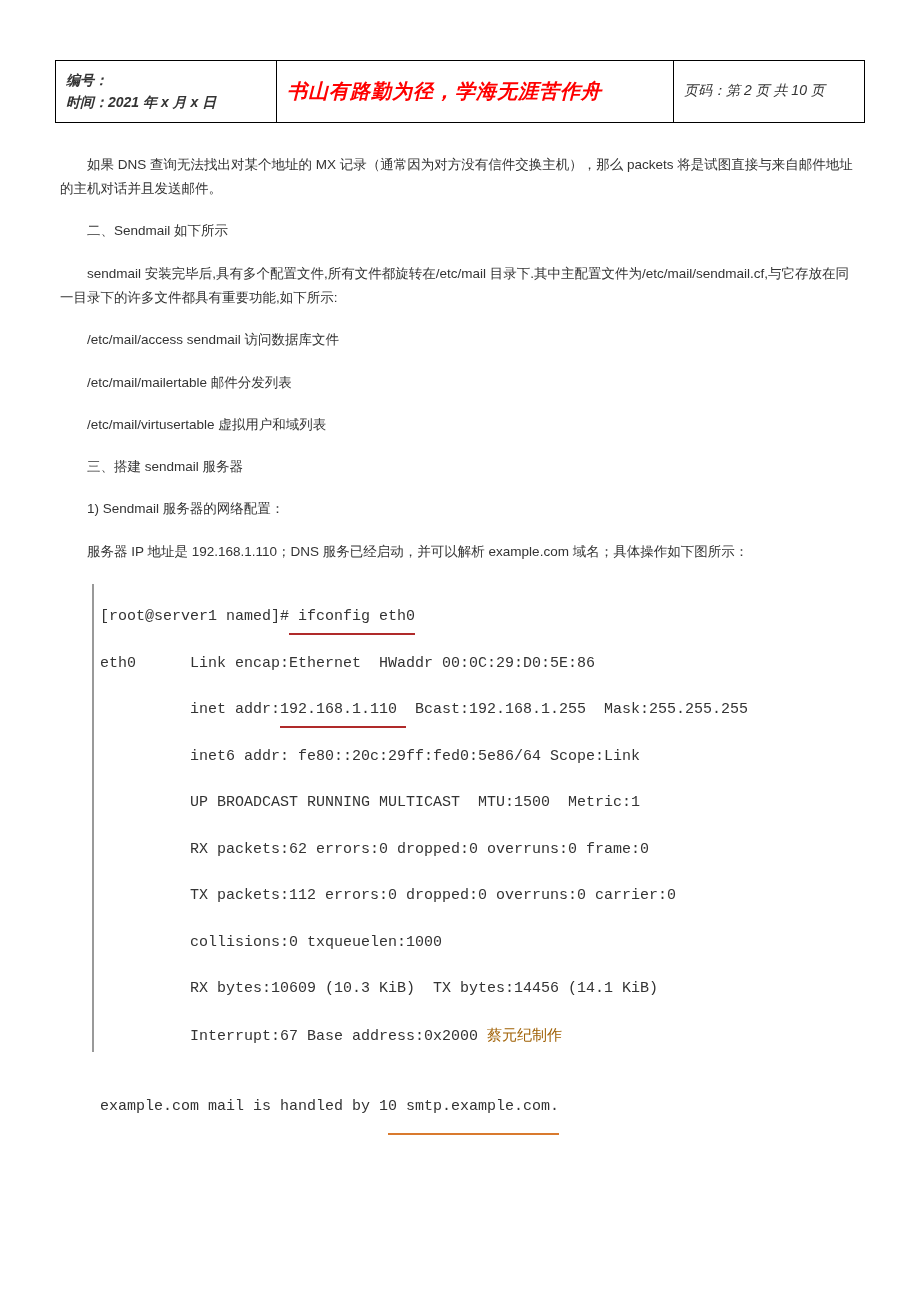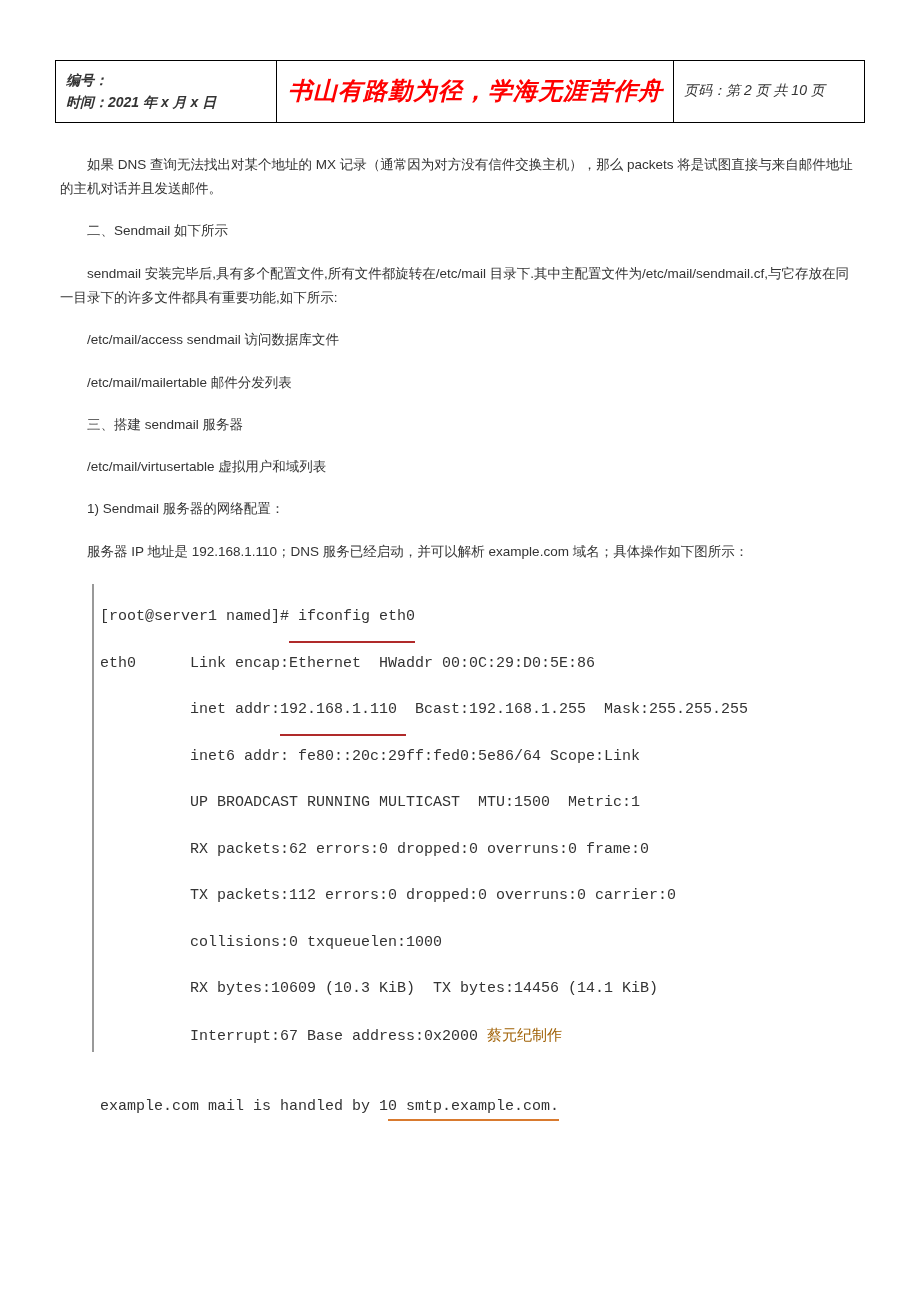--- a/index.html
+++ b/index.html
@@ -29,22 +29,22 @@
     padding: 8px 10px;
     vertical-align: middle;
   }
   .hdr-left {
     width: 200px;
     font-size: 14px;
     font-weight: bold;
     line-height: 1.6;
   }
   .hdr-center {
-    text-align: right;
-    font-size: 24px;
+    text-align: left;
+    font-size: 20px;
     font-weight: bold;
     color: #ff0000;
     letter-spacing: 1px;
   }
   .hdr-right {
     width: 170px;
     font-size: 14px;
   }
   .content {
     padding: 0 5px;
@@ -61,25 +61,25 @@
     font-size: 15px;
     line-height: 1.55;
     white-space: pre;
     margin: 10px 0 25px 40px;
     color: #333;
     position: relative;
   }
   .terminal .line { display:block; }
   .u-red {
     border-bottom: 2px solid #b02a2a;
-    padding-bottom: 16px;
+    padding-bottom: 8px;
   }
   .u-orange {
     border-bottom: 2px solid #d97a2e;
-    padding-bottom: 4px;
+    padding-bottom: 18px;
   }
   .watermark-note {
     color: #a16207;
     font-family: "SimSun", serif;
   }
   .v-bar {
     position: absolute;
     left: -8px;
     top: 2px;
     width: 2px;
@@ -106,22 +106,22 @@
     </tr>
   </tbody>
     </table>
 
   <div class="content">
     <p class="para">如果 DNS 查询无法找出对某个地址的 MX 记录（通常因为对方没有信件交换主机），那么 packets 将是试图直接与来自邮件地址的主机对话并且发送邮件。</p>
     <p class="para">二、Sendmail 如下所示</p>
     <p class="para">sendmail 安装完毕后,具有多个配置文件,所有文件都旋转在/etc/mail 目录下.其中主配置文件为/etc/mail/sendmail.cf,与它存放在同一目录下的许多文件都具有重要功能,如下所示:</p>
     <p class="para">/etc/mail/access sendmail 访问数据库文件</p>
     <p class="para">/etc/mail/mailertable 邮件分发列表</p>
+    <p class="para">/etc/mail/virtusertable 虚拟用户和域列表</p>
     <p class="para">三、搭建 sendmail 服务器</p>
-    <p class="para">/etc/mail/virtusertable 虚拟用户和域列表</p>
     <p class="para">1) Sendmail 服务器的网络配置：</p>
     <p class="para">服务器 IP 地址是 192.168.1.110；DNS 服务已经启动，并可以解析 example.com 域名；具体操作如下图所示：</p>
 
     <div class="terminal">
 <span class="v-bar"></span><span class="line"><span>[root@server1 named]#</span><span class="u-red"> ifconfig eth0</span></span>
 <span class="line">eth0      Link encap:Ethernet  HWaddr 00:0C:29:D0:5E:86</span>
 <span class="line"><span>          inet addr:</span><span class="u-red">192.168.1.110 </span><span> Bcast:192.168.1.255  Mask:255.255.255</span></span>
 <span class="line">          inet6 addr: fe80::20c:29ff:fed0:5e86/64 Scope:Link</span>
 <span class="line">          UP BROADCAST RUNNING MULTICAST  MTU:1500  Metric:1</span>
 <span class="line">          RX packets:62 errors:0 dropped:0 overruns:0 frame:0</span>

